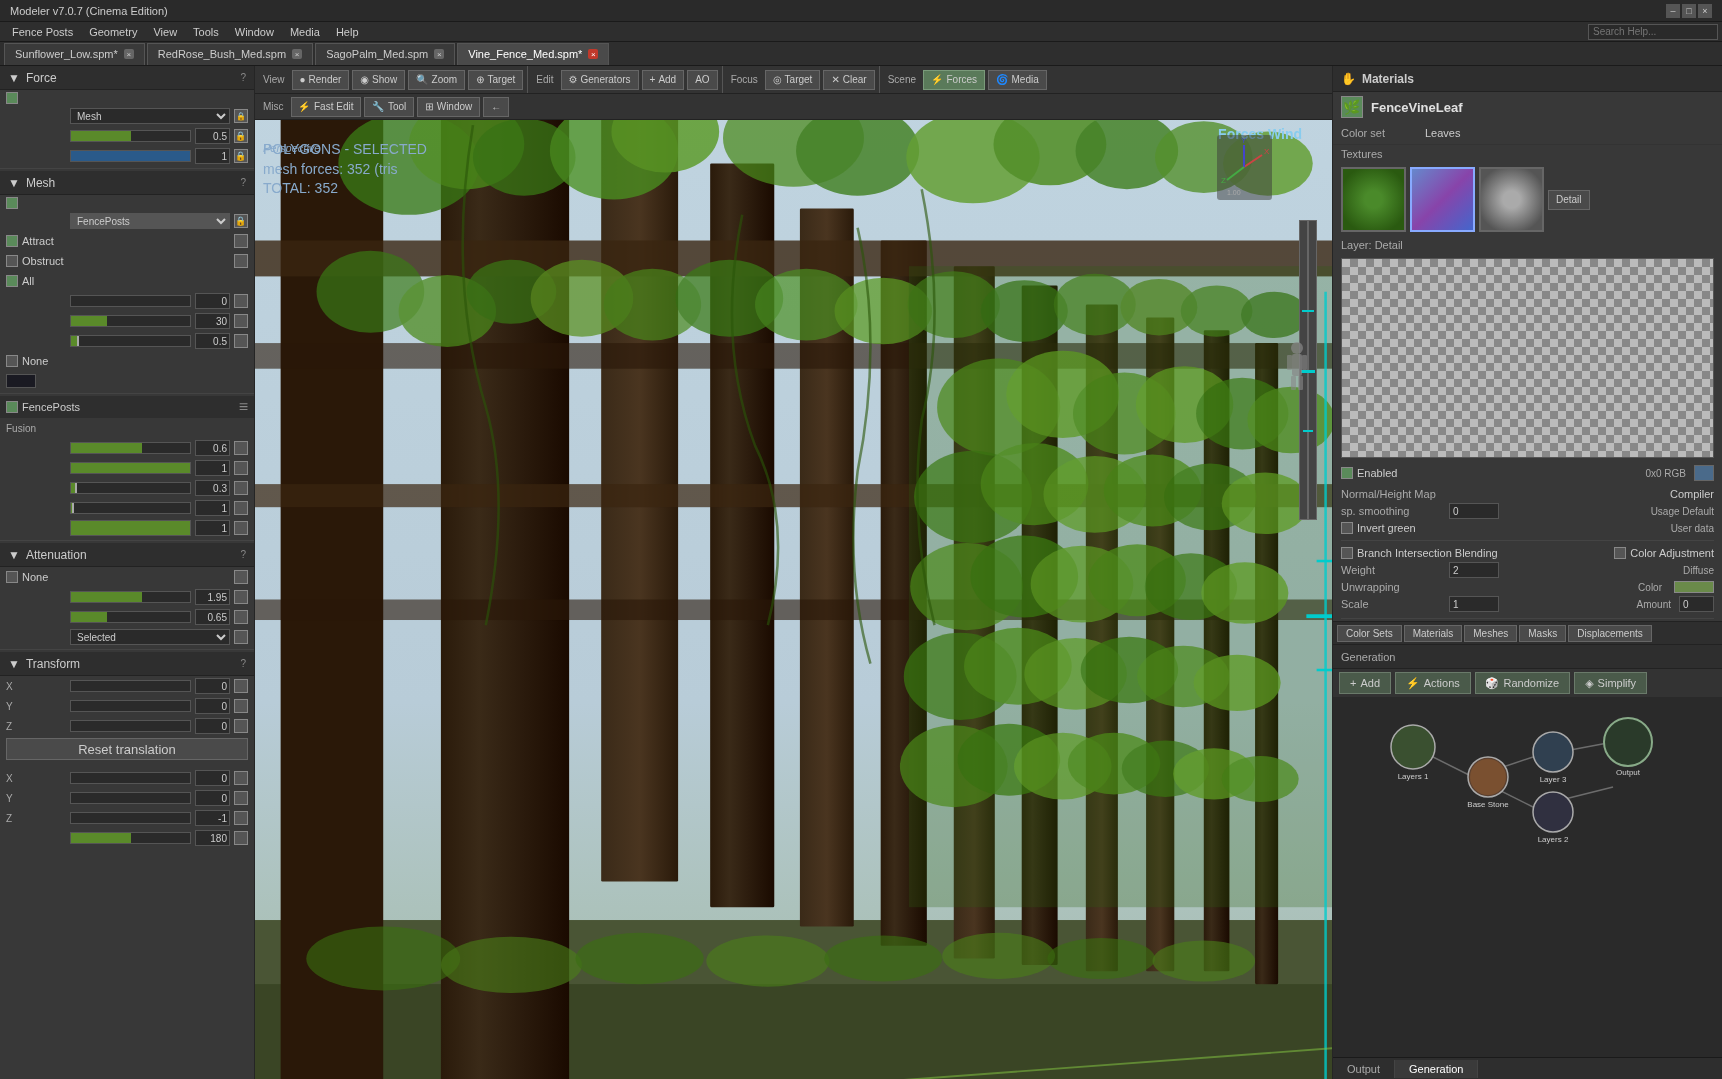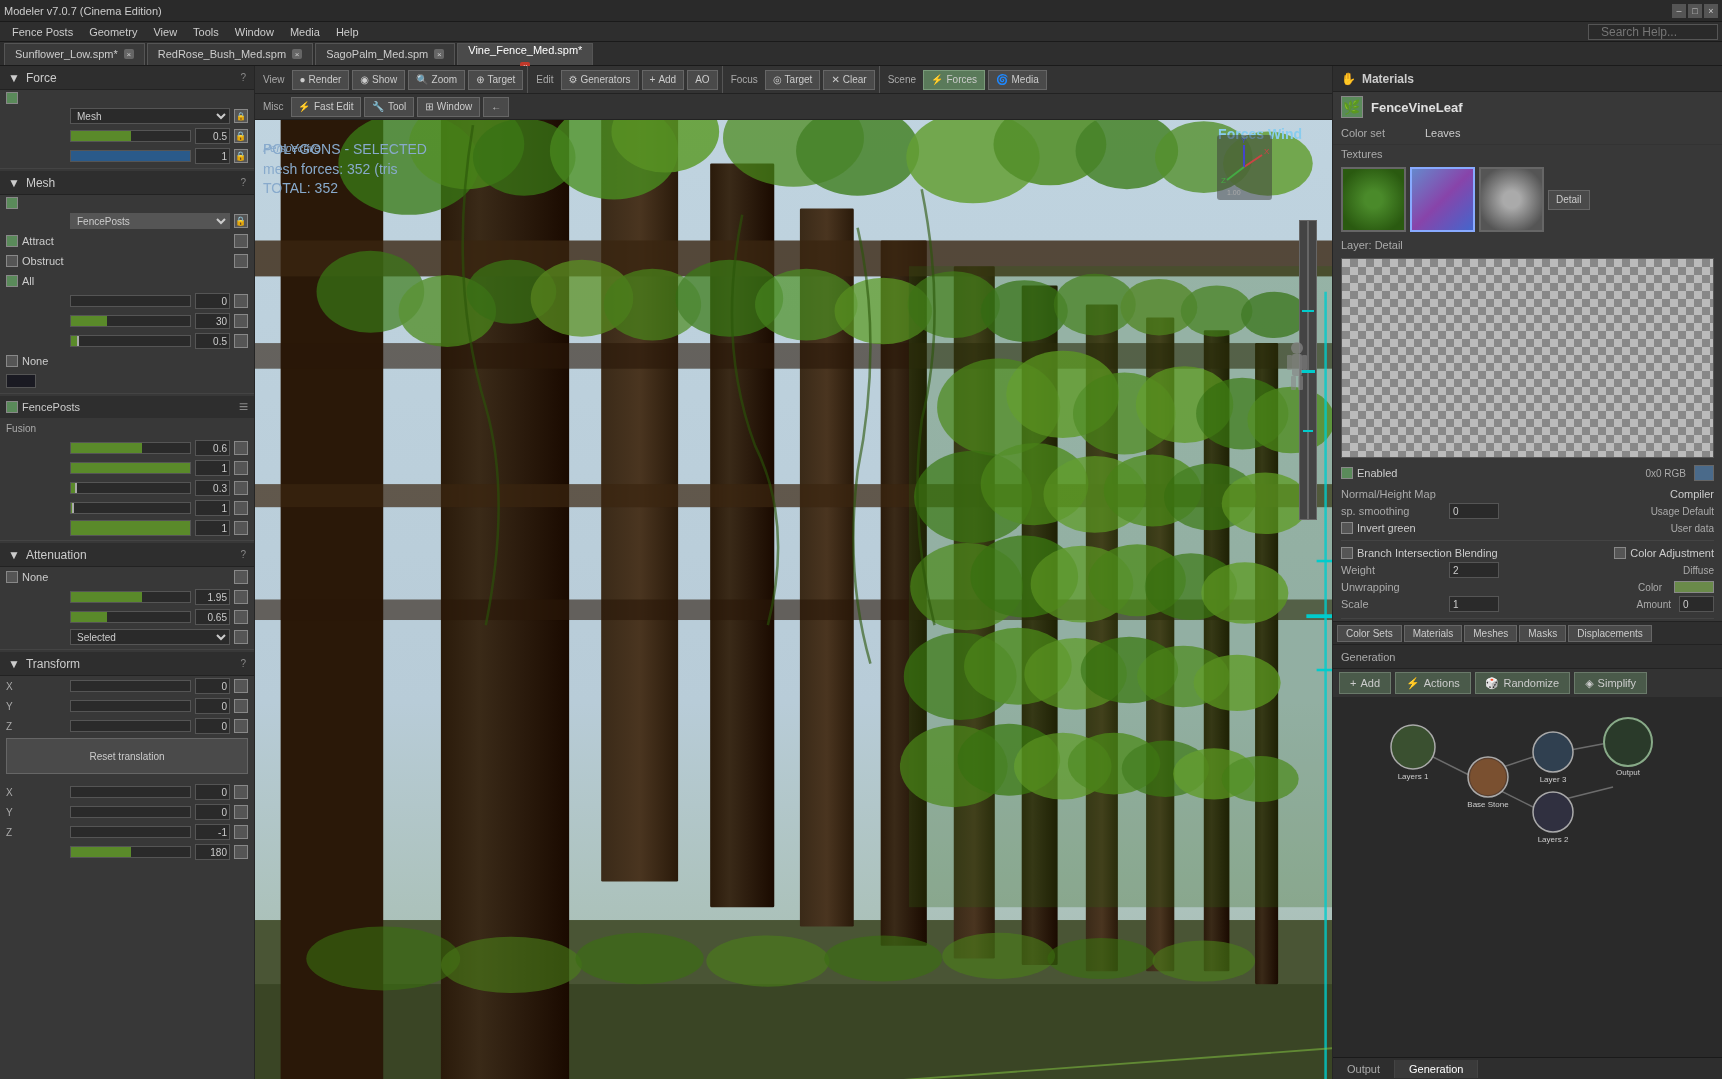--- a/index.html
+++ b/index.html
@@ -13,21 +13,21 @@
       overflow: hidden;
       position: relative;
     }
 
     
     #titlebar {
       height: 22px;
       background: #2a2a2a;
       display: flex;
       align-items: center;
-      padding: 0 4px;
+      padding: 0 10px;
       border-bottom: 1px solid #1a1a1a;
       justify-content: space-between;
     }
     #titlebar .close-btn {
       margin-left: auto;
       width: 14px; height: 14px;
       background: #555;
       display: flex; align-items: center; justify-content: center;
       font-size: 9px; cursor: pointer; color: #ccc;
     }
@@ -63,21 +63,21 @@
       background: #3a3a3a;
       border: 1px solid #555;
       border-bottom: none;
       display: flex; align-items: center;
       cursor: pointer;
       font-size: 11px;
       color: #ccc;
       margin-right: 2px;
       gap: 6px;
     }
-    .tab.active { background: #4a4a4a; color: #fff; flex-direction: column; }
+    .tab.active { background: #4a4a4a; color: #fff; }
     .tab-close {
       width: 10px; height: 10px;
       background: #666;
       display: flex; align-items: center; justify-content: center;
       font-size: 8px; cursor: pointer;
       border-radius: 2px;
     }
     .tab-close.red { background: #c0392b; }
 
     
@@ -463,21 +463,21 @@
 
 <div id="menubar">
   <span class="menu-item">Fence Posts</span>
   <span class="menu-item">Geometry</span>
   <span class="menu-item">View</span>
   <span class="menu-item">Tools</span>
   <span class="menu-item">Window</span>
   <span class="menu-item">Media</span>
   <span class="menu-item">Help</span>
   <div style="margin-left:auto; display:flex; align-items:center;">
-    <input type="text" style="width: 130px; height: 16px; background: rgb(42, 42, 42); border: 1px solid rgb(85, 85, 85); color: rgb(204, 204, 204); font-size: 12px; padding: 0px 12px;" placeholder="Search Help...">
+    <input type="text" style="width: 130px; height: 16px; background: rgb(42, 42, 42); border: 1px solid rgb(85, 85, 85); color: rgb(204, 204, 204); font-size: 10px; padding: 0px 4px;" placeholder="Search Help...">
   </div>
 </div>
 
 <div id="tabsbar">
   <div class="tab">
     <span>Sunflower_Low.spm*</span>
     <div class="tab-close">×</div>
   </div>
   <div class="tab">
     <span>RedRose_Bush_Med.spm</span>
@@ -737,21 +737,21 @@
     <div class="lp-row">
       <span class="lp-label">Z</span>
       <div class="slider-track">
         <div class="slider-fill" style="width:0%"></div>
       </div>
       <input type="text" class="lp-value-input" value="0" style="">
       <div style="width:14px;height:14px;background:#555;border:1px solid #888;"></div>
     </div>
 
     <div class="lp-row">
-      <button style="flex:1;height:36px;background:#4a4a4a;border:1px solid #666;color:#ccc;font-size:10px;cursor:pointer;">Reset translation</button>
+      <button style="flex:1;height:22px;background:#4a4a4a;border:1px solid #666;color:#ccc;font-size:13px;cursor:pointer;">Reset translation</button>
     </div>
 
     <div style="height:6px;"></div>
 
     <div class="lp-row">
       <span class="lp-label">X</span>
       <div class="slider-track">
         <div class="slider-fill" style="width:0%"></div>
       </div>
       <input type="text" class="lp-value-input" value="0" style="">

